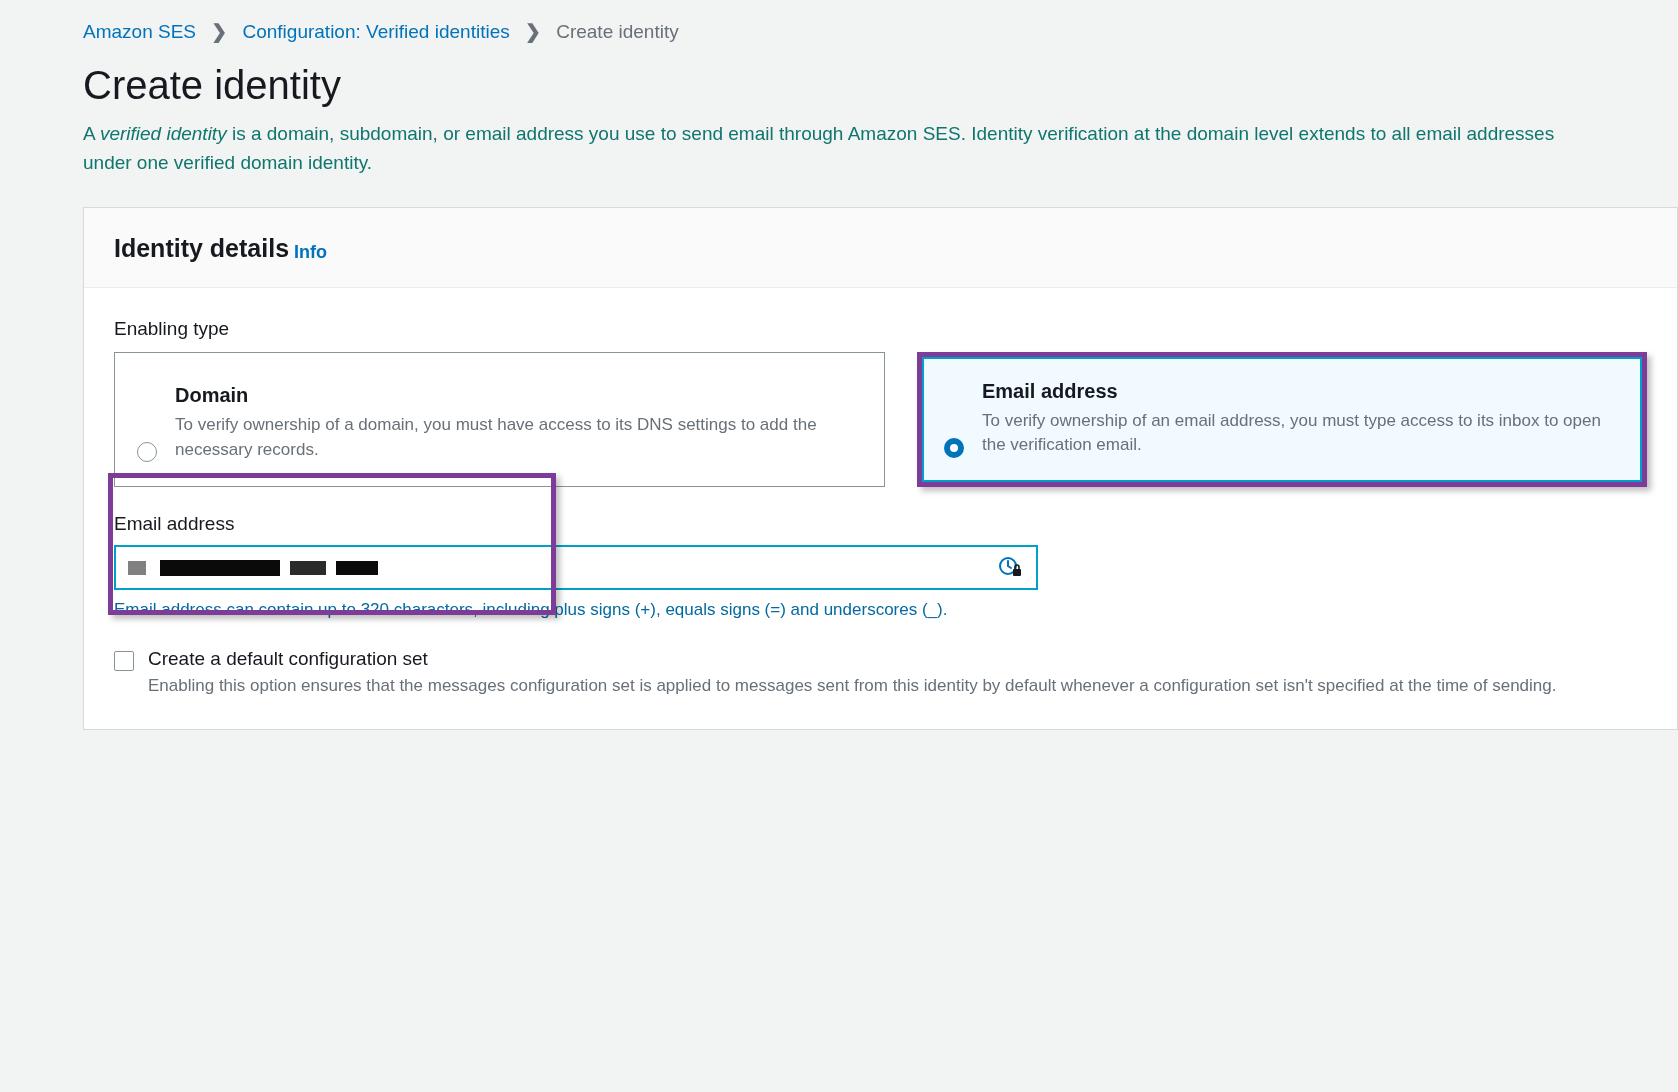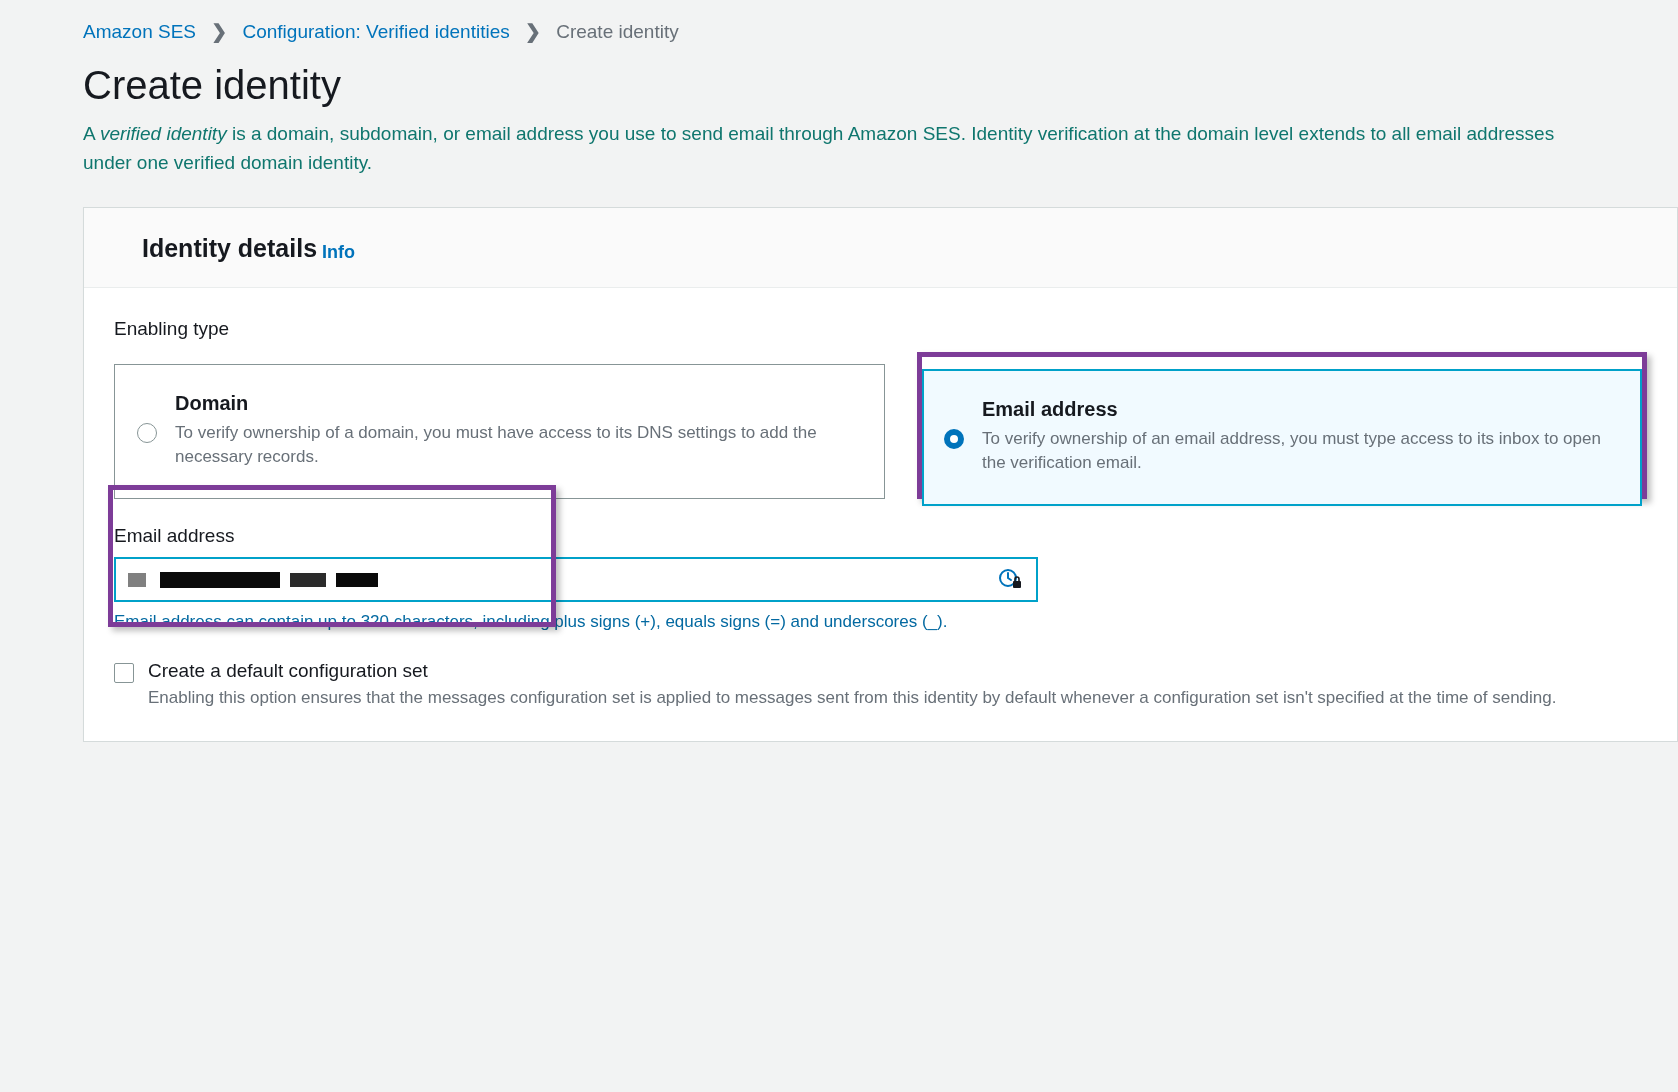--- a/index.html
+++ b/index.html
@@ -57,21 +57,20 @@
     }
     .panel-header {
       padding: 26px 30px 24px 30px;
       border-bottom: 1px solid #eaeded;
       background: #fafafa;
     }
     .panel-header-title {
       font-size: 25px;
       font-weight: 700;
       display: inline;
-      margin-left: 28px;
     }
     .info-link {
       font-size: 18px;
       color: #0073bb;
       text-decoration: none;
       font-weight: 700;
       margin-left: 0;
       vertical-align: middle;
     }
     .panel-body {
@@ -90,22 +89,21 @@
       margin-bottom: 26px;
     }
     .tile {
       flex: 1;
       border: 1px solid #879596;
       padding: 22px 26px 24px 22px;
       background: #ffffff;
       cursor: pointer;
       position: relative;
       display: flex;
-      align-items: center;
-      margin-top: 12px;
+      align-items: flex-end;
     }
     .tile.selected {
       border: 2.5px solid #00a1c9;
       background: #f1faff;
       padding: 20.5px 24.5px 22.5px 20.5px;
     }
     .tile-spacer {
       width: 32px;
       flex: 0 0 32px;
     }

